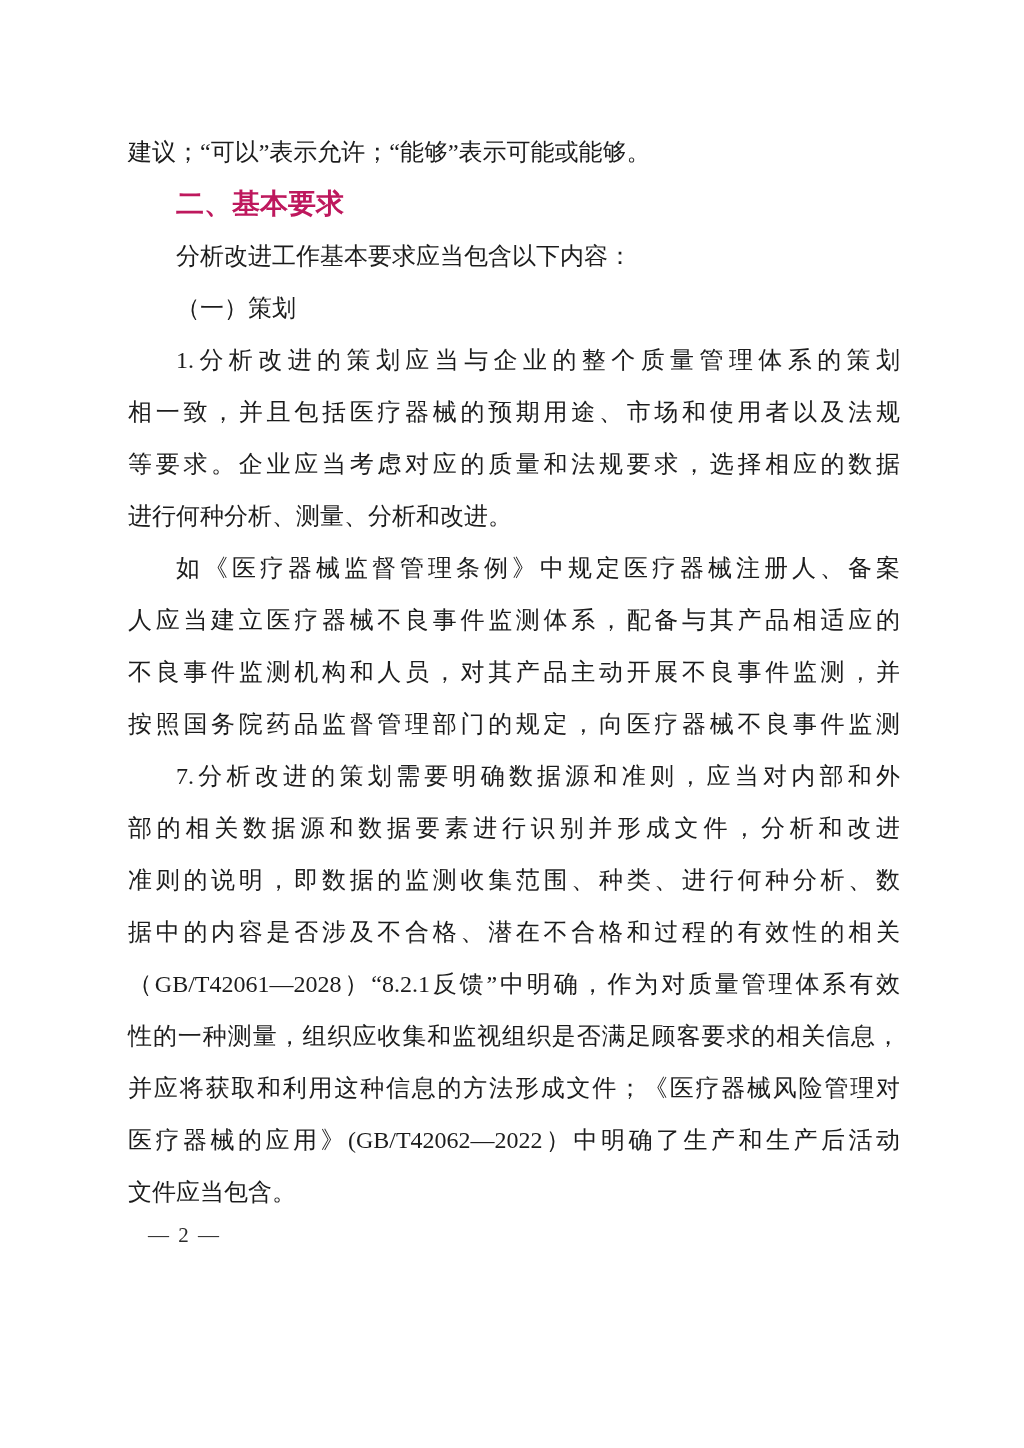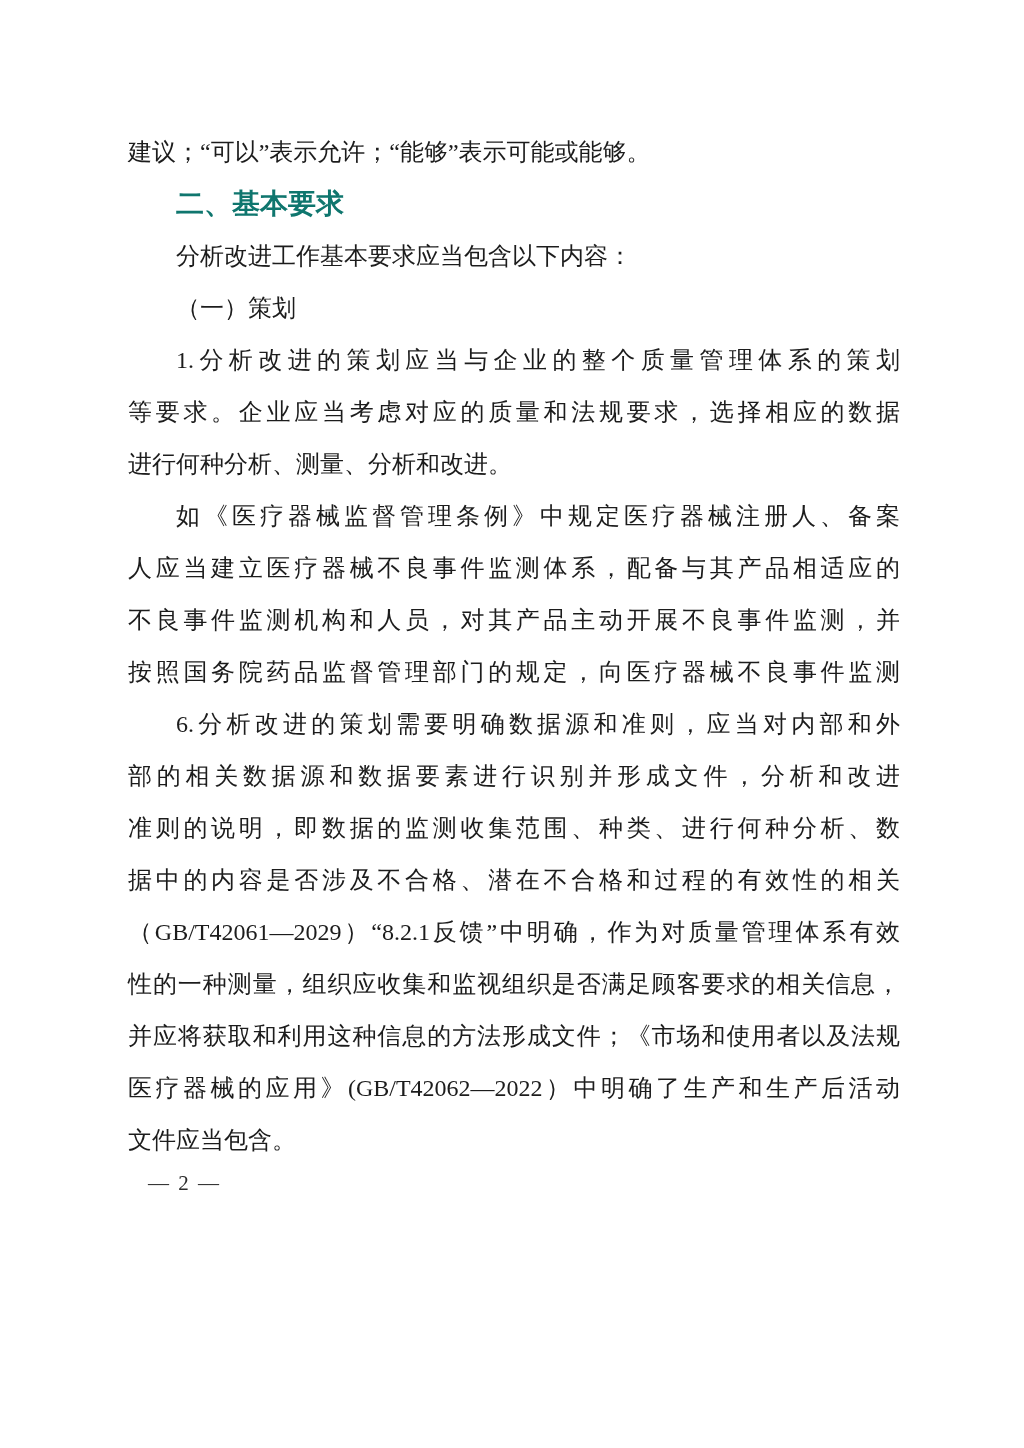--- a/index.html
+++ b/index.html
@@ -34,51 +34,52 @@
   }
   .line.stretch {
     text-align: justify;
     text-align-last: justify;
     text-justify: inter-character;
   }
   .line.heading {
     font-family: "Liberation Sans", "DejaVu Sans", sans-serif;
     font-weight: 700;
     font-size: 28px;
-    color: #0f766e;
+    color: #be185d;
   }
   .footer {
     font-family: "Liberation Serif", "DejaVu Serif", serif;
     font-size: 21px;
     line-height: 34px;
     color: #2a2a2a;
     padding-left: 20px;
     letter-spacing: 2px;
   }
 </style>
 </head>
 <body>
 
 <div class="page">
   <div class="content">
     <div class="line">建议；“可以”表示允许；“能够”表示可能或能够。</div>
     <div class="line heading indent">二、基本要求</div>
     <div class="line indent">分析改进工作基本要求应当包含以下内容：</div>
     <div class="line indent">（一）策划</div>
     <div class="line indent stretch">1.分析改进的策划应当与企业的整个质量管理体系的策划</div>
+    <div class="line stretch">相一致，并且包括医疗器械的预期用途、市场和使用者以及法规</div>
     <div class="line stretch">等要求。企业应当考虑对应的质量和法规要求，选择相应的数据</div>
     <div class="line">进行何种分析、测量、分析和改进。</div>
     <div class="line indent stretch">如《医疗器械监督管理条例》中规定医疗器械注册人、备案</div>
     <div class="line stretch">人应当建立医疗器械不良事件监测体系，配备与其产品相适应的</div>
     <div class="line stretch">不良事件监测机构和人员，对其产品主动开展不良事件监测，并</div>
     <div class="line stretch">按照国务院药品监督管理部门的规定，向医疗器械不良事件监测</div>
-    <div class="line indent stretch">6.分析改进的策划需要明确数据源和准则，应当对内部和外</div>
+    <div class="line indent stretch">7.分析改进的策划需要明确数据源和准则，应当对内部和外</div>
     <div class="line stretch">部的相关数据源和数据要素进行识别并形成文件，分析和改进</div>
     <div class="line stretch">准则的说明，即数据的监测收集范围、种类、进行何种分析、数</div>
     <div class="line stretch">据中的内容是否涉及不合格、潜在不合格和过程的有效性的相关</div>
-    <div class="line stretch">（GB/T42061—2029）“8.2.1反馈”中明确，作为对质量管理体系有效</div>
+    <div class="line stretch">（GB/T42061—2028）“8.2.1反馈”中明确，作为对质量管理体系有效</div>
     <div class="line stretch">性的一种测量，组织应收集和监视组织是否满足顾客要求的相关信息，</div>
-    <div class="line stretch">并应将获取和利用这种信息的方法形成文件；《市场和使用者以及法规</div>
+    <div class="line stretch">并应将获取和利用这种信息的方法形成文件；《医疗器械风险管理对</div>
     <div class="line stretch">医疗器械的应用》(GB/T42062—2022）中明确了生产和生产后活动</div>
     <div class="line">文件应当包含。</div>
     <div class="footer">— 2 —</div>
   </div>
 </div>
 
 </body></html>

